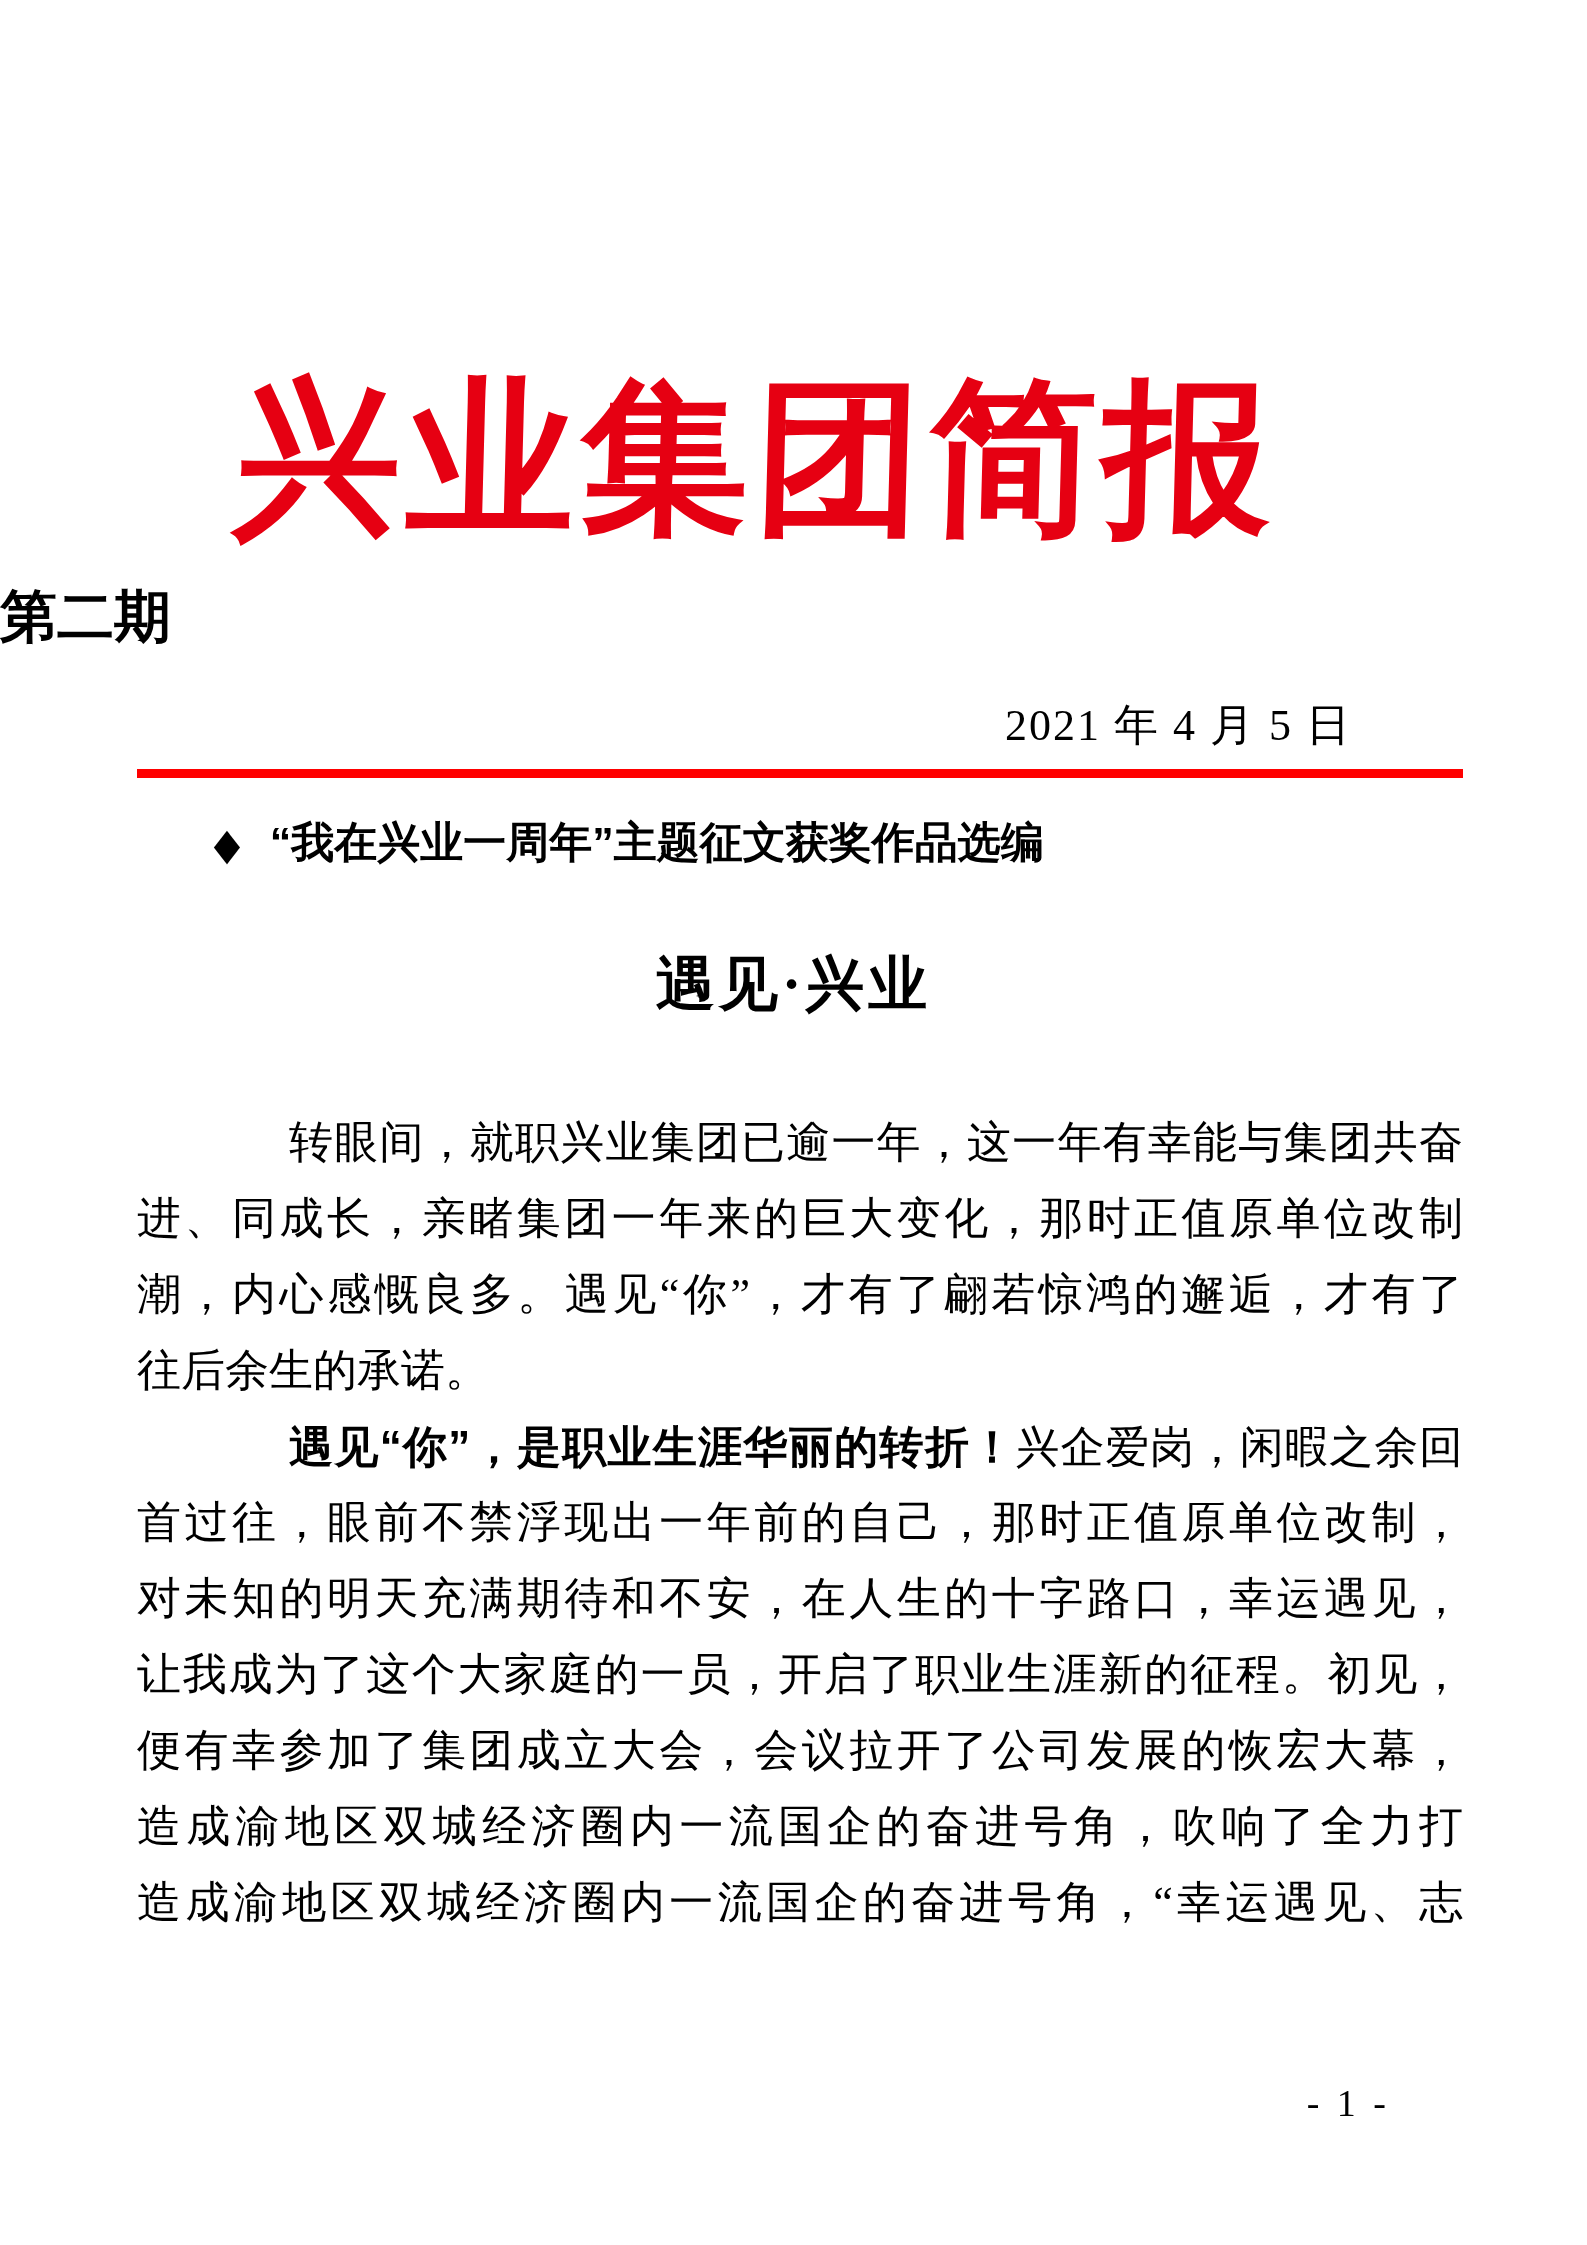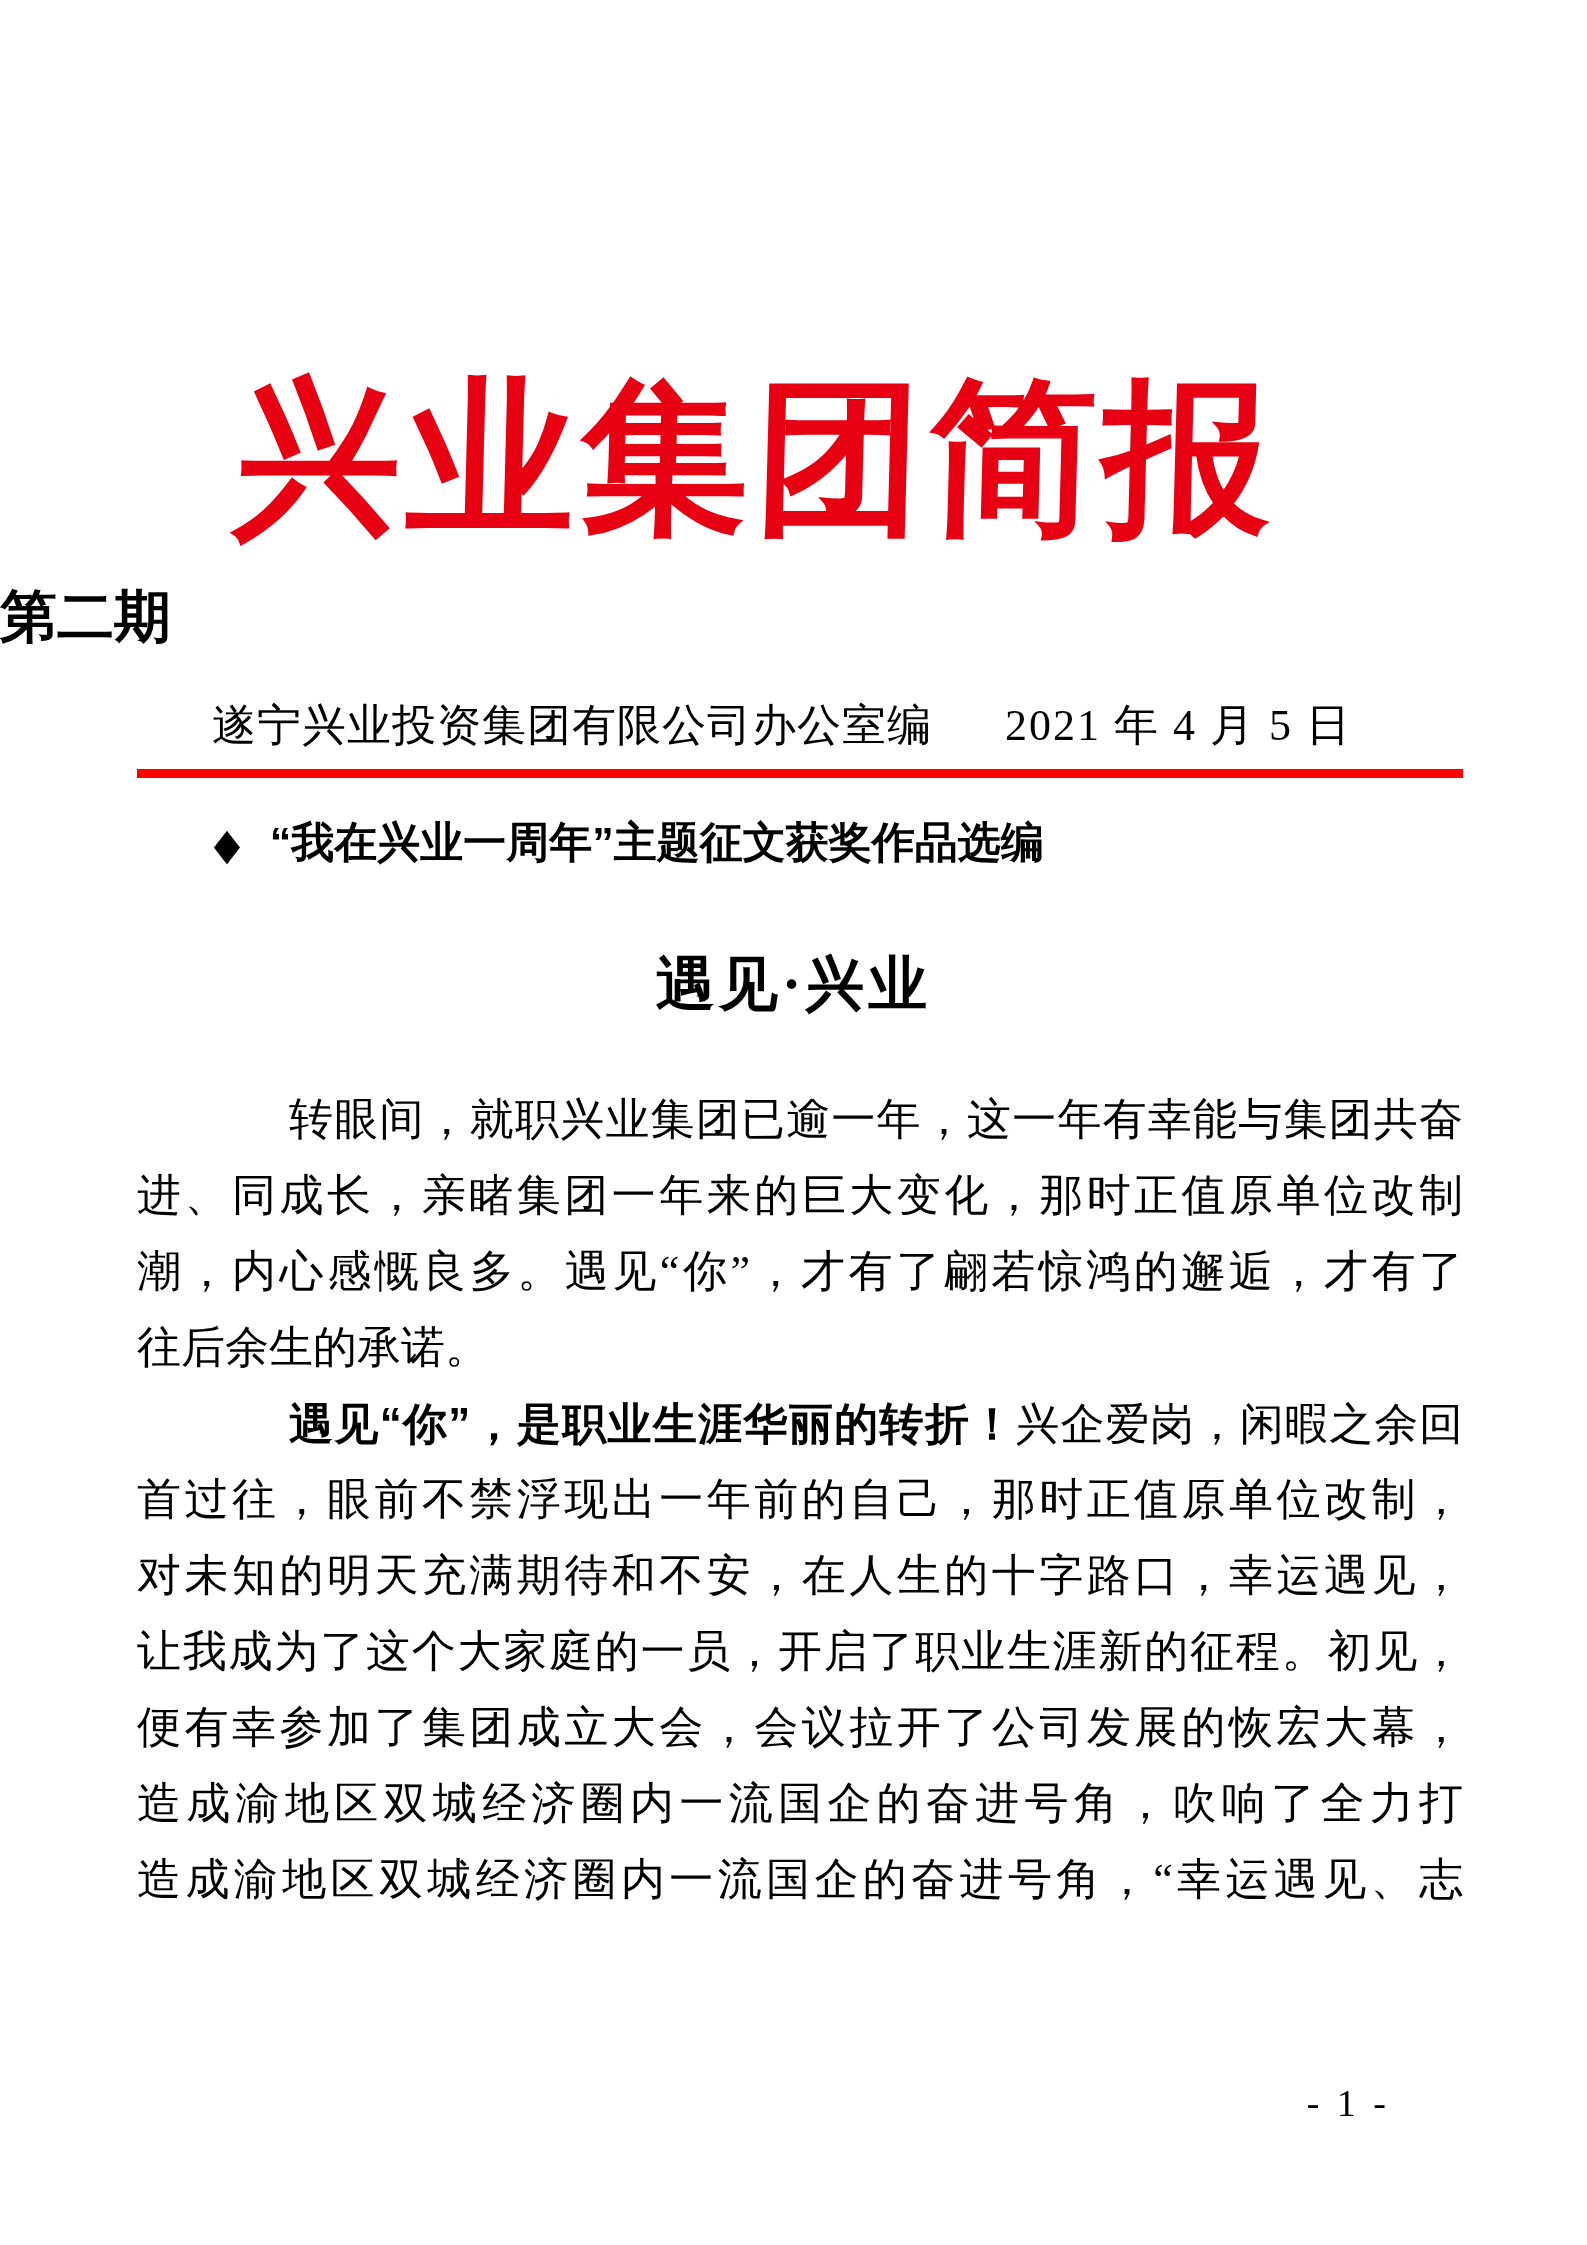--- a/index.html
+++ b/index.html
@@ -63,21 +63,21 @@
     font-family:"DejaVu Sans",sans-serif;
   }
   .article-title{
     position:absolute;left:0;top:944px;width:100%;
     text-align:center;
     font-size:59px;line-height:80px;
     font-weight:bold;
     letter-spacing:4px;
   }
   .body{
-    position:absolute;left:137px;top:1082px;width:1326px;
+    position:absolute;left:137px;top:1105px;width:1326px;
     font-size:44px;
   }
   .line{
     height:76px;line-height:76px;
     white-space:nowrap;
   }
   .jfull{
     white-space:normal;
     text-align:justify;
     text-align-last:justify;
@@ -98,21 +98,20 @@
 </head>
 <body>
 
 <div class="page">
 
   <div class="masthead">兴业集团简报</div>
 
   <div class="issue">第二期</div>
 
   <div class="inforow">
-    <span class="editor">遂宁兴业投资集团有限公司办公室编</span>
     <span class="date">2021 年 4 月 5 日</span>
   </div>
 
   <div class="rule"></div>
 
   <div class="bulletrow">
     <span class="diamond">◆</span><span>“我在兴业一周年”主题征文获奖作品选编</span>
   </div>
 
   <div class="article-title">遇见·兴业</div>

